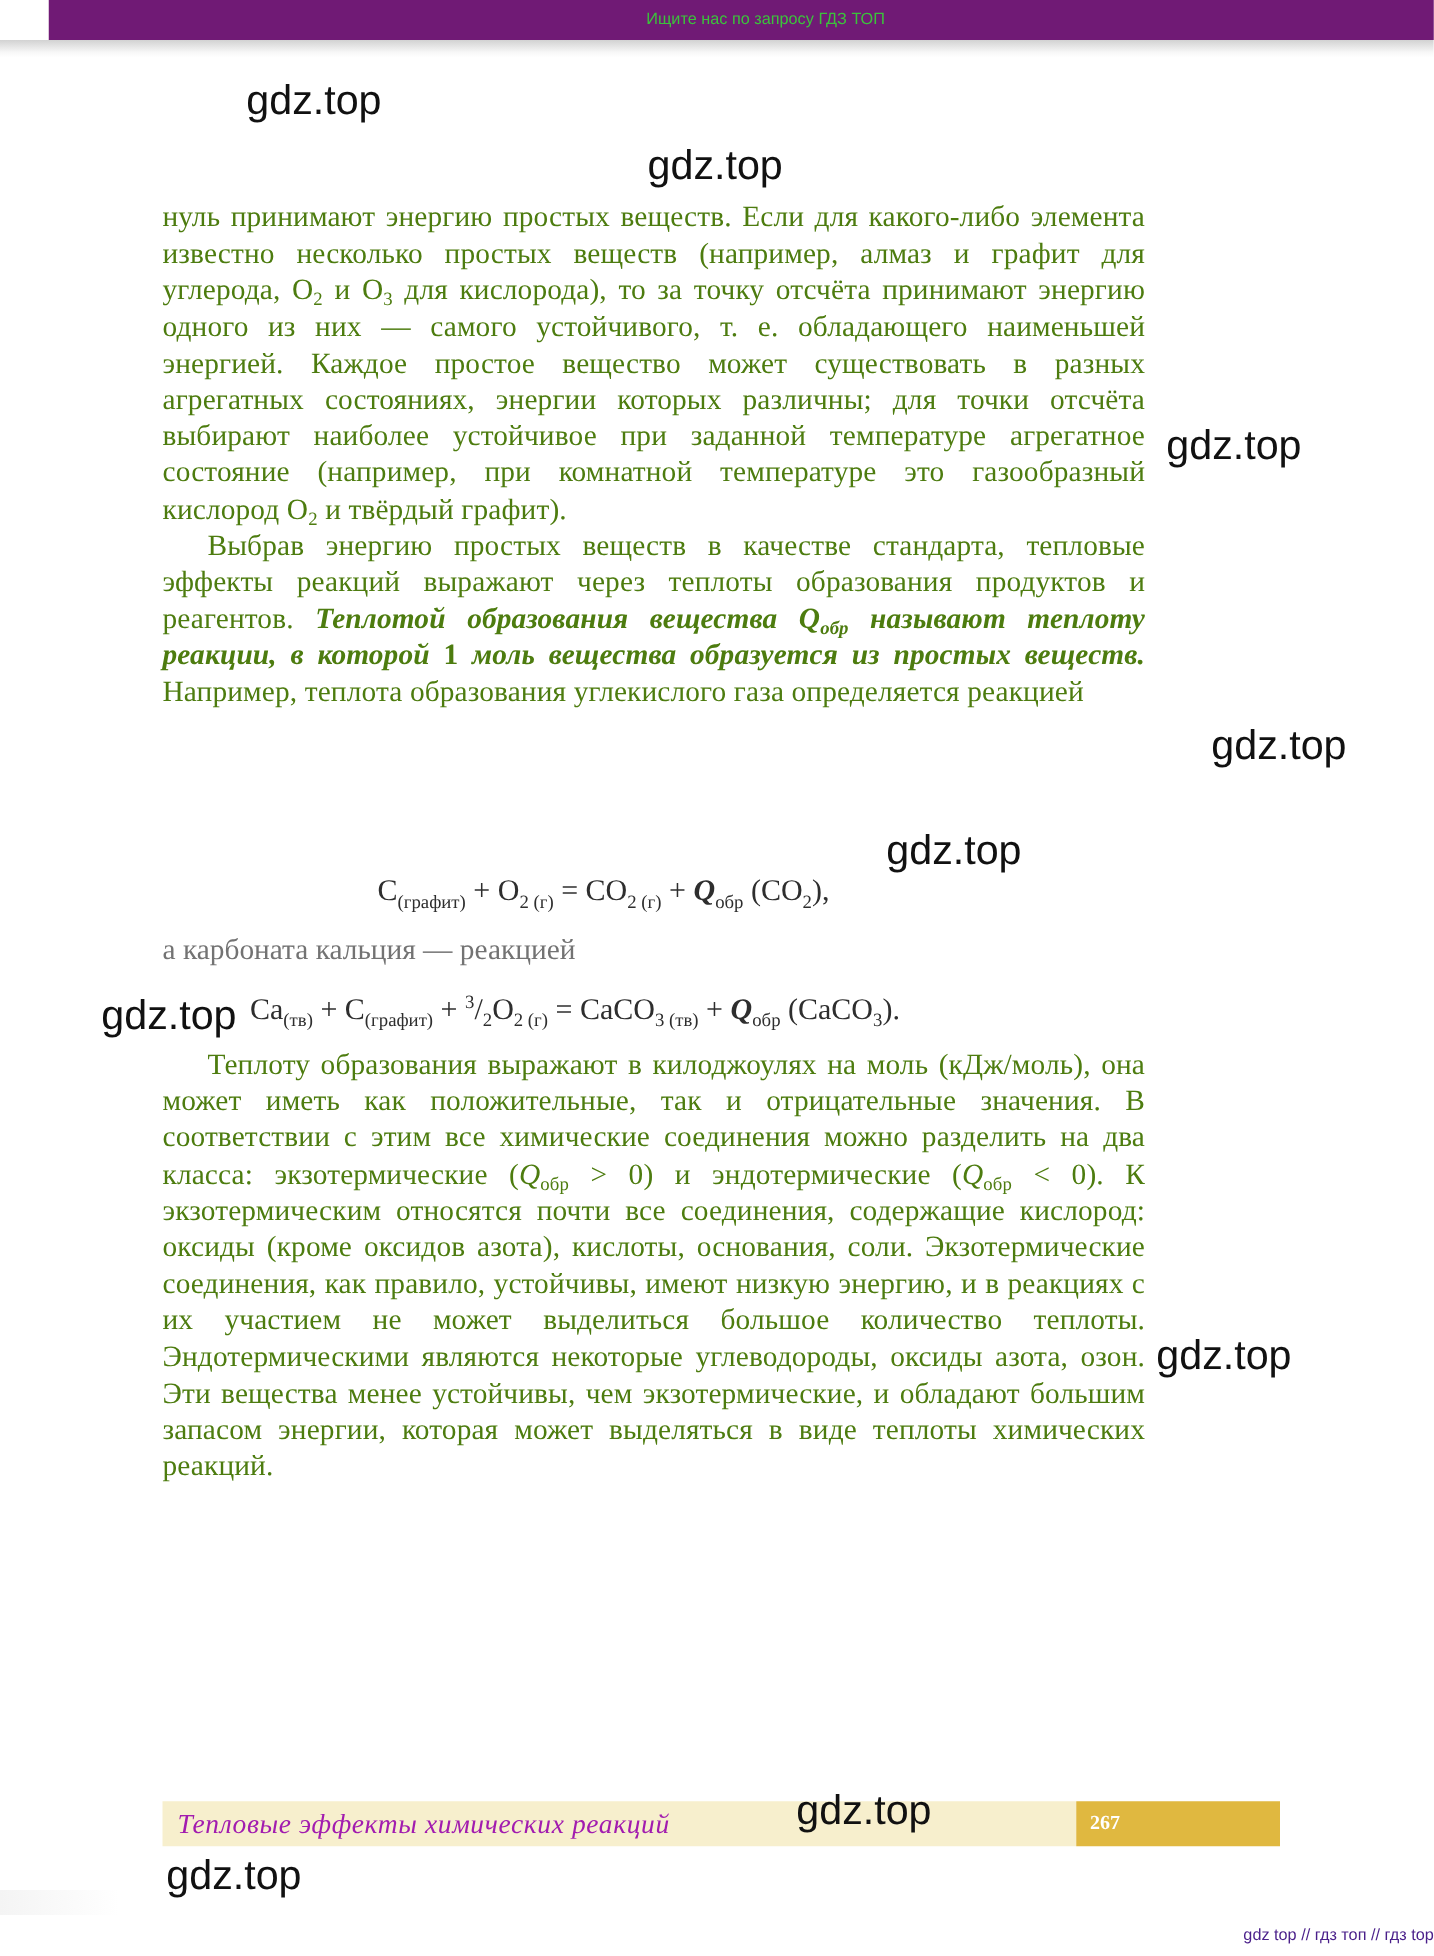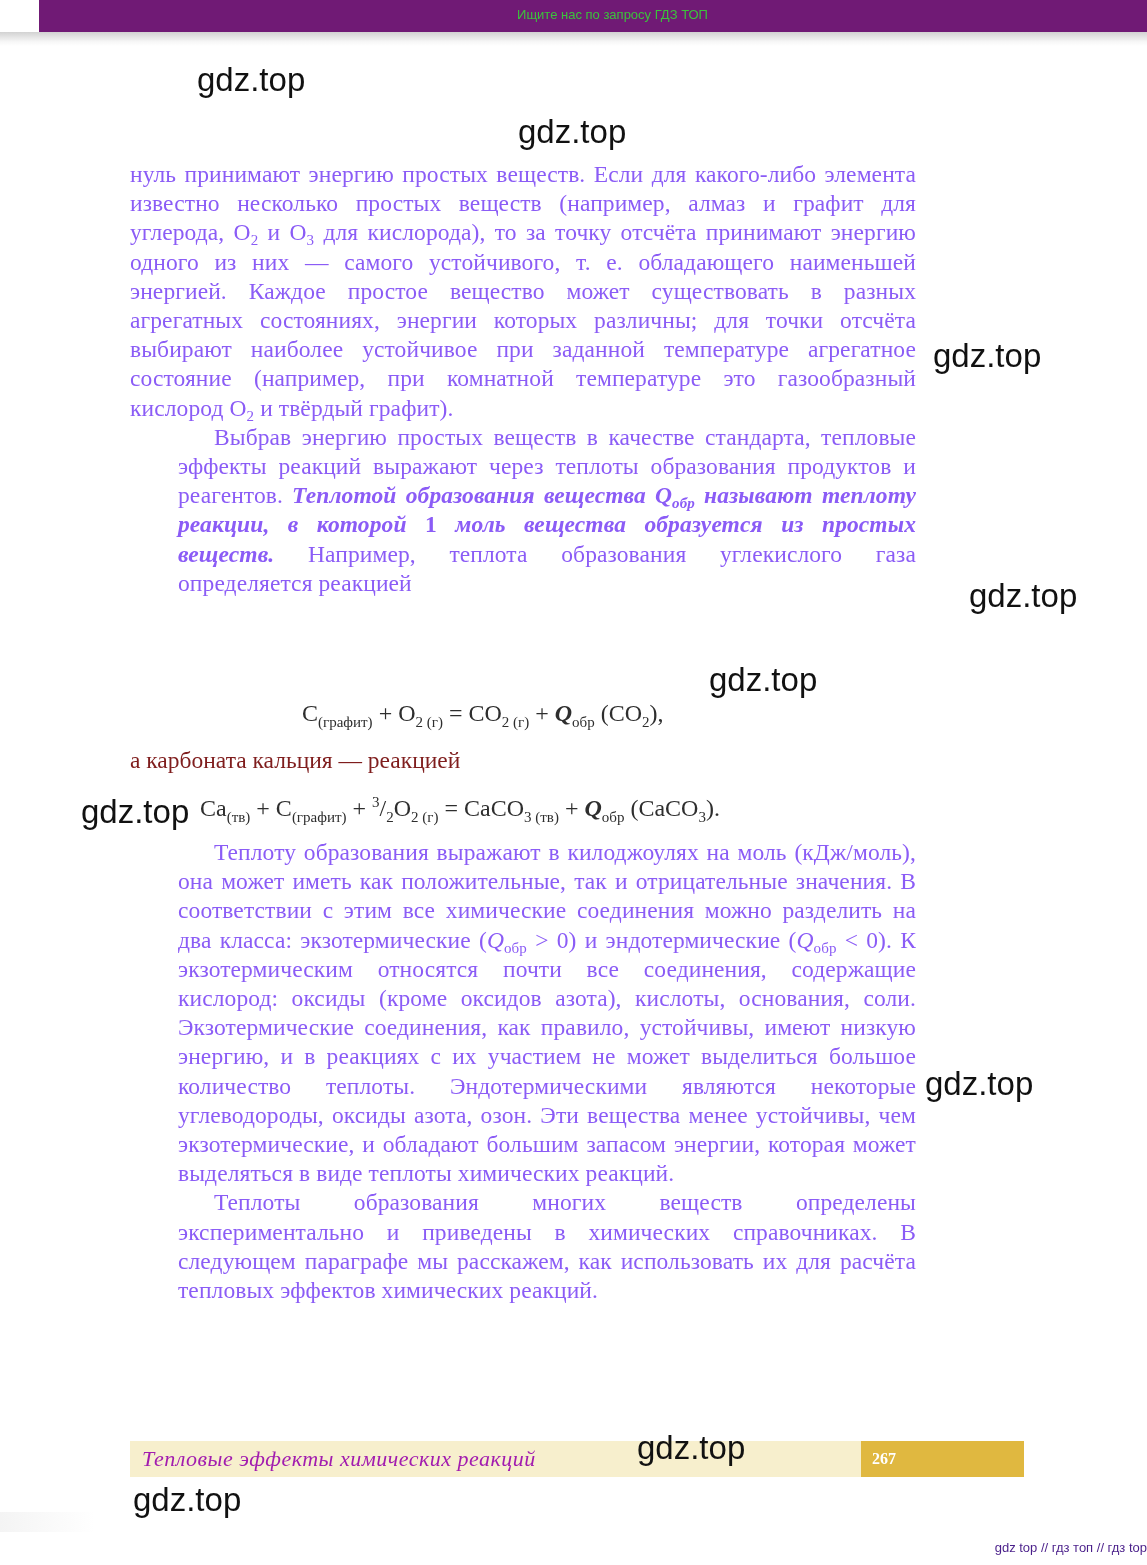--- a/index.html
+++ b/index.html
@@ -18,35 +18,35 @@
   .topshadow {
     position: absolute; left: 0; top: 32px; width: 1147px; height: 14px;
     background: linear-gradient(#d2d2d2, #f7f7f7 70%, #ffffff);
   }
   .wm {
     position: absolute; font-family: "Liberation Sans", sans-serif;
     font-size: 33px; color: #111; line-height: 1; white-space: nowrap;
   }
   .page {
     position: absolute; left: 130px; top: 160px; width: 786px;
-    font-size: 23.5px; line-height: 29.2px; color: #8b5cf6;
+    font-size: 23.5px; line-height: 29.2px; color: #4d7c0f;
     letter-spacing: 0.1px;
   }
   .page p { margin: 0; text-align: justify; text-align-last: left; }
-  .page p.ind { text-indent: 36px; margin-left: 48px; }
+  .page p.ind { text-indent: 36px; }
   .page .bi { font-weight: bold; font-style: italic; }
   .page sub { font-size: 15px; vertical-align: -5px; line-height: 0; }
   .eq {
     position: absolute; font-size: 24px; white-space: nowrap; color: #2e2e2e;
   }
   .eq sub { font-size: 15px; vertical-align: -6px; line-height: 0; }
   .eq sup { font-size: 15px; vertical-align: 9px; line-height: 0; }
   .eq i { font-weight: bold; font-style: italic; }
   .line-abs {
-    position: absolute; font-size: 23.5px; white-space: nowrap; color: #7f1d1d;
+    position: absolute; font-size: 23.5px; white-space: nowrap; color: #737373;
   }
   .footer-band {
     position: absolute; left: 130px; top: 1441px; width: 731px; height: 36px;
     background: #f7efcd;
   }
   .footer-title {
     position: absolute; left: 142px; top: 1444px;
     font-style: italic; font-size: 22px; line-height: 30px; color: #a21caf;
     letter-spacing: 0.5px;
   }
@@ -87,21 +87,20 @@
 </div>
 
 <div class="line-abs" style="left:130px; top:747px;">а карбоната кальция — реакцией</div>
 
 <div class="eq" style="left:200px; top:795px;">
   <span>Ca</span><sub>(тв)</sub><span> + </span><span>C</span><sub>(графит)</sub><span> + </span><sup>3</sup><span>/</span><sub>2</sub><span>O</span><sub>2 (г)</sub><span> = </span><span>CaCO</span><sub>3 (тв)</sub><span> + </span><i>Q</i><sub>обр</sub><span> (CaCO</span><sub>3</sub><span>).</span>
 </div>
 
 <div class="page" style="top:838px;">
   <p class="ind"><span>Теплоту образования выражают в килоджоулях на моль (кДж/моль), она может иметь как положительные, так и отрицательные значения. В соответствии с этим все химические соединения можно разделить на два класса: экзотермические (</span><i>Q</i><sub>обр</sub><span> &gt; 0) и эндотермические (</span><i>Q</i><sub>обр</sub><span> &lt; 0). К экзотермическим относятся почти все соединения, содержащие кислород: оксиды (кроме оксидов азота), кислоты, основания, соли. Экзотермические соединения, как правило, устойчивы, имеют низкую энергию, и в реакциях с их участием не может выделиться большое количество теплоты. Эндотермическими являются некоторые углеводороды, оксиды азота, озон. Эти вещества менее устойчивы, чем экзотермические, и обладают большим запасом энергии, которая может выделяться в виде теплоты химических реакций.</span></p>
-  <p class="ind">Теплоты образования многих веществ определены экспериментально и приведены в химических справочниках. В следующем параграфе мы расскажем, как использовать их для расчёта тепловых эффектов химических реакций.</p>
 </div>
 
 <div class="footer-band"></div>
 <div class="footer-title">Тепловые эффекты химических реакций</div>
 <div class="footer-num-box"></div>
 <div class="footer-num">267</div>
 
 <div class="wm" style="left:197px; top:63px;">gdz.top</div>
 <div class="wm" style="left:518px; top:115px;">gdz.top</div>
 <div class="wm" style="left:933px; top:339px;">gdz.top</div>

